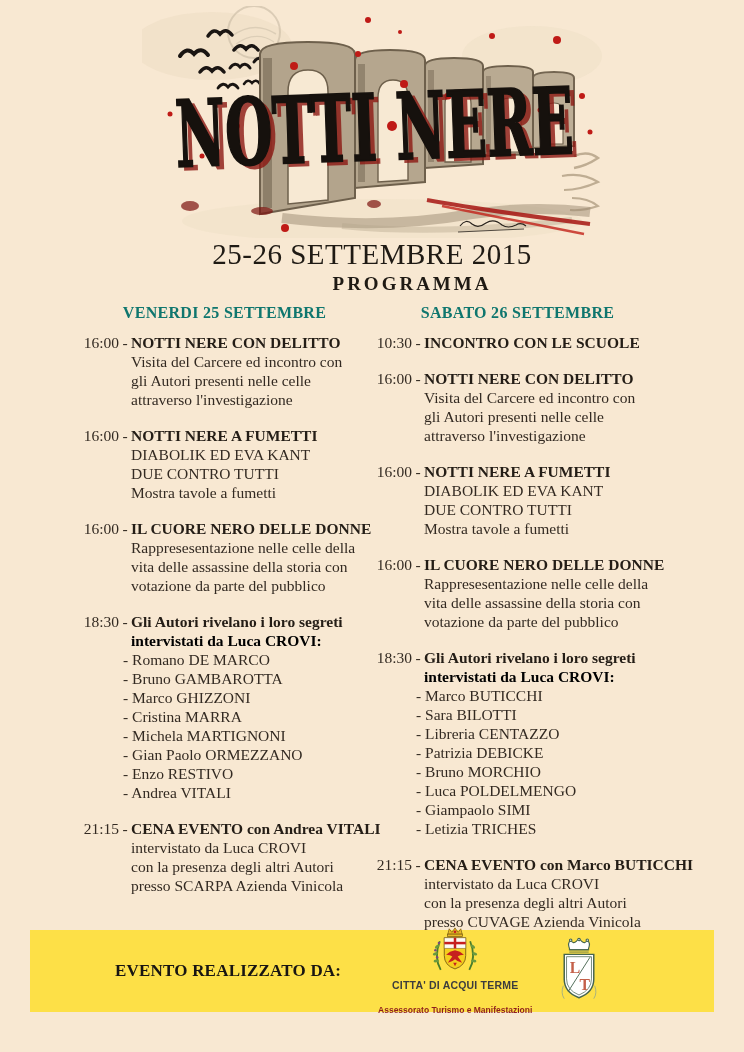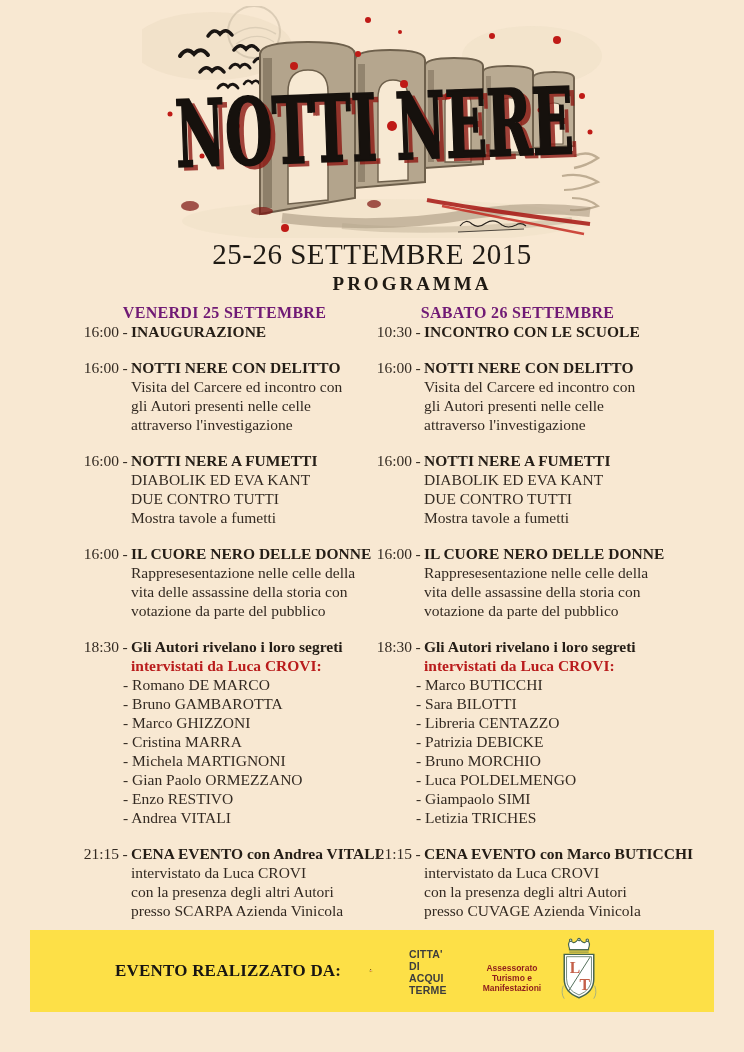--- a/index.html
+++ b/index.html
@@ -17,43 +17,42 @@
     font-size:29px;font-weight:normal;color:#1f1a14;letter-spacing:.5px;
   }
   .subtitle{
     position:absolute;top:273px;left:0;width:100%;text-align:center;
     font-size:19px;font-weight:bold;color:#1f1a14;letter-spacing:3px;padding-left:40px;
   }
   
   .program{position:absolute;top:303px;left:78px;width:590px;display:flex;}
   .program-column{width:293px;flex:0 0 293px;}
   .col-header{
-    text-align:center;font-weight:bold;font-size:16px;color:#701a75;
-    letter-spacing:.3px;margin-bottom:0;line-height:19px;
+    text-align:center;font-weight:bold;font-size:16px;color:#0f766e;
+    letter-spacing:.3px;margin-bottom:11px;line-height:19px;
   }
   .event{margin-bottom:17px;font-size:15.5px;line-height:19px;}
   .line{white-space:nowrap;}
   .time{display:inline-block;width:41px;text-align:right;}
   .dash{display:inline-block;width:12px;text-align:center;}
   .etitle{font-weight:bold;color:#241d16;}
   .cont{padding-left:53px;}
-  .cont.bold{font-weight:bold;color:#b91c1c;}
+  .cont.bold{font-weight:bold;color:#000000;}
   .cont.dash-line{padding-left:45px;}
   
   .footer{
     position:absolute;left:30px;top:930px;width:684px;height:82px;background:#fde047;
     display:flex;align-items:center;
   }
   .footer-label{
     margin-left:85px;font-size:17px;font-weight:bold;color:#181512;letter-spacing:.2px;
   }
   .sponsor-acqui{
-    margin-left:28px;width:172px;display:flex;flex-direction:row;align-items:center;
+    margin-left:28px;width:172px;display:flex;flex-direction:column;align-items:center;
     justify-content:center;
-    gap:36px;
   }
   .sponsor-acqui svg{display:block;width:58px;height:50px;}
   .acqui-name{
     font-family:"Liberation Sans", sans-serif;font-weight:bold;font-size:10.5px;
     color:#3d3d3d;margin-top:2px;letter-spacing:.2px;
   }
   .acqui-subname{
     font-family:"Liberation Sans", sans-serif;font-weight:bold;font-size:8.5px;
     color:#8e1e1e;margin-top:14px;text-align:center;
   }
@@ -175,23 +174,20 @@
     </svg>
   </div>
 
   <div class="date-title">25-26 SETTEMBRE 2015</div>
   <div class="subtitle">PROGRAMMA</div>
 
   <div class="program" id="program-cols">
       <div class="program-column">
         <div class="col-header">VENERDI 25 SETTEMBRE</div>
         <div class="event">
-          <div class="line first"><span class="time">16:00</span><span class="dash">-</span><span class="etitle">INAUGURAZIONE</span></div>
-        </div>
-        <div class="event">
           <div class="line first"><span class="time">16:00</span><span class="dash">-</span><span class="etitle">NOTTI NERE CON DELITTO</span></div>
           <div class="cont">Visita del Carcere ed incontro con</div>
           <div class="cont">gli Autori presenti nelle celle</div>
           <div class="cont">attraverso l'investigazione</div>
         </div>
         <div class="event">
           <div class="line first"><span class="time">16:00</span><span class="dash">-</span><span class="etitle">NOTTI NERE A FUMETTI</span></div>
           <div class="cont">DIABOLIK ED EVA KANT</div>
           <div class="cont">DUE CONTRO TUTTI</div>
           <div class="cont">Mostra tavole a fumetti</div>

